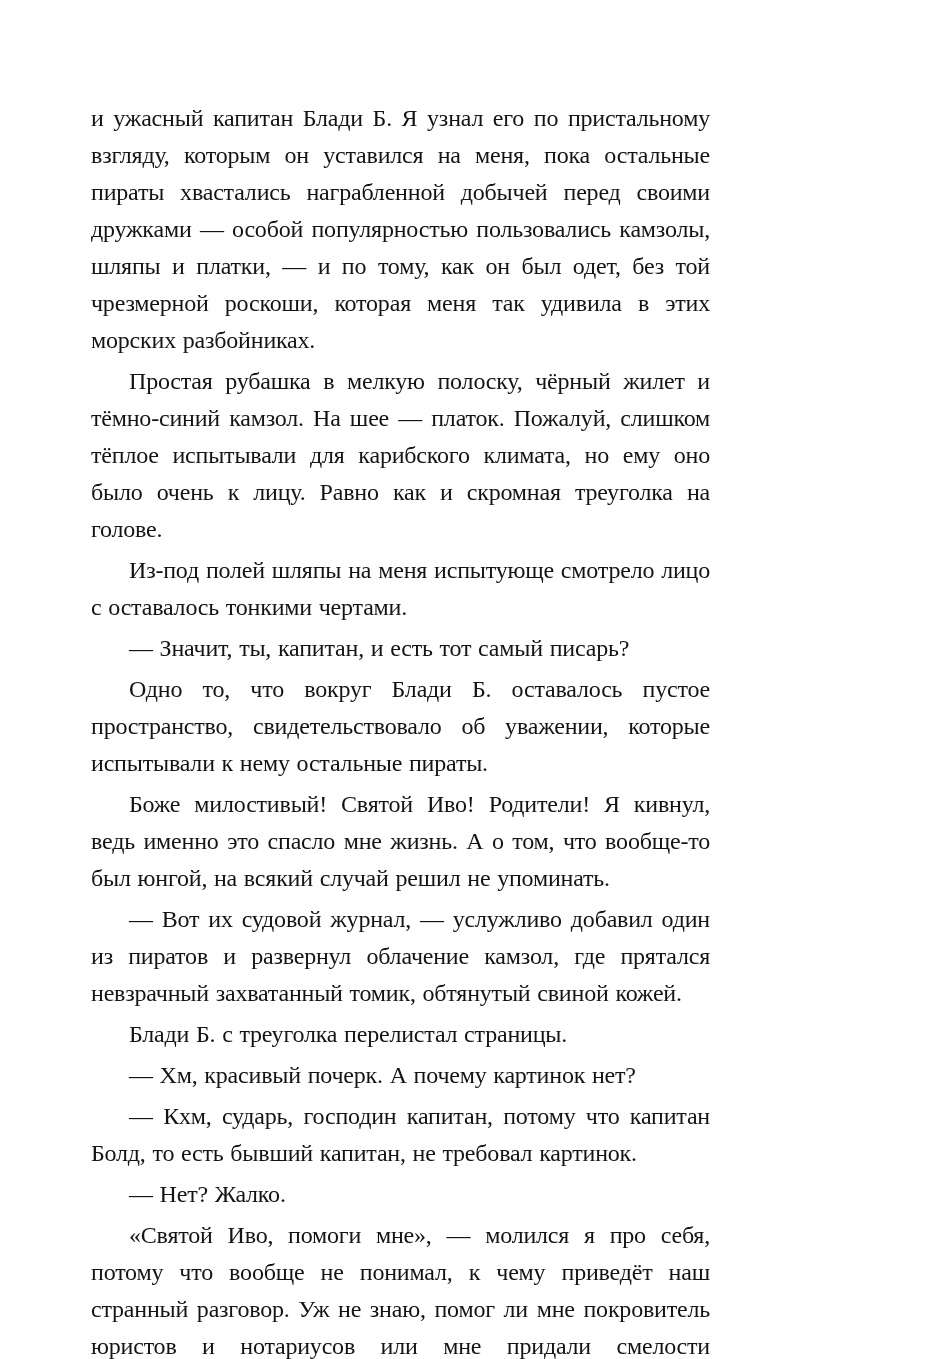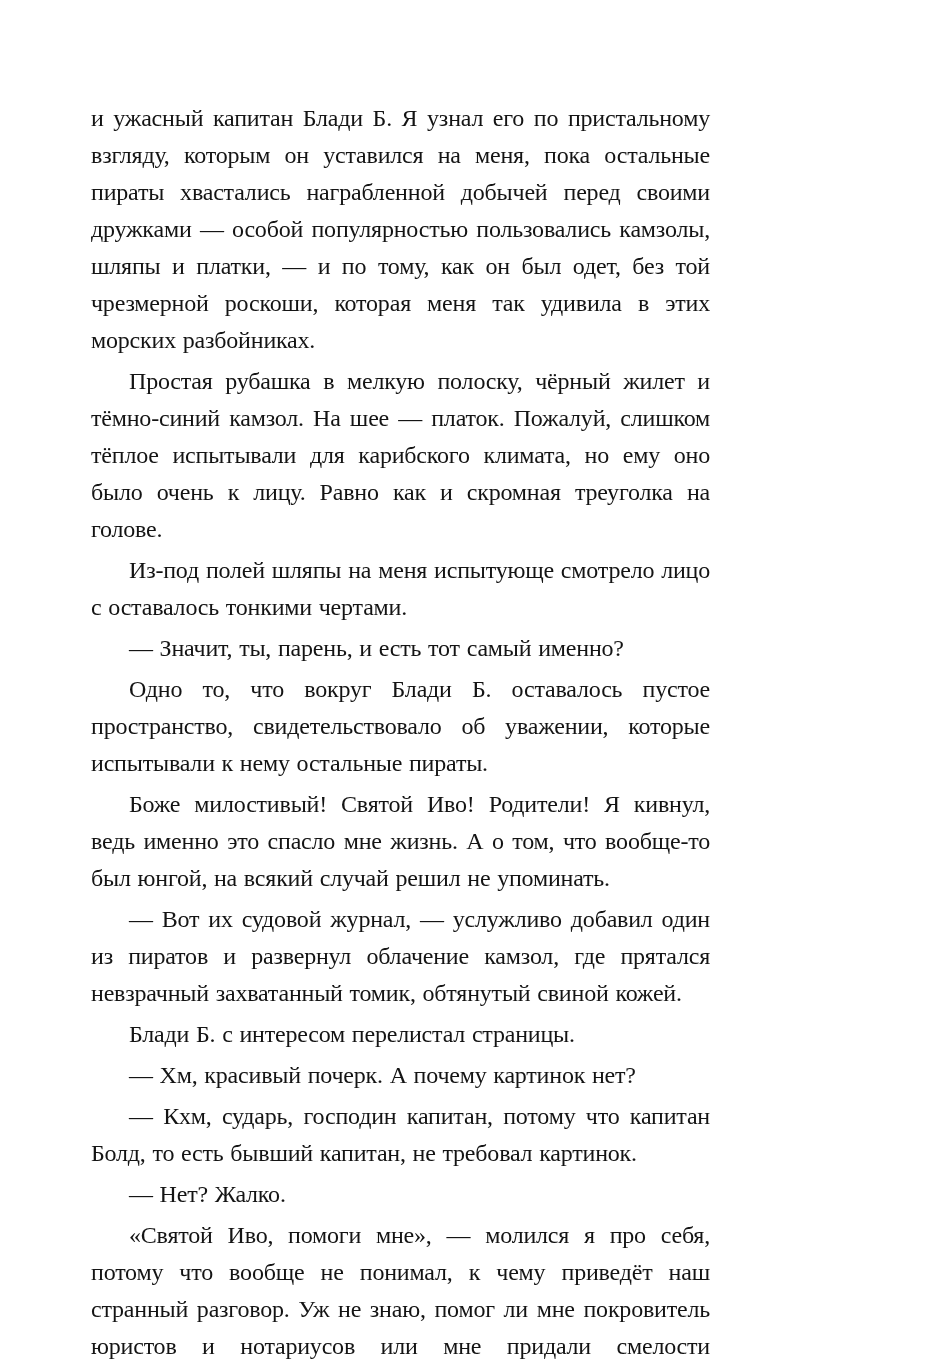--- a/index.html
+++ b/index.html
@@ -43,24 +43,24 @@
   }
 </style>
 </head>
 <body>
 
 <div class="book-page">
   <div class="text-block">
     <p class="continuation">и ужасный капитан Блади Б. Я узнал его по пристальному взгляду, которым он уставился на меня, пока остальные пираты хвастались награбленной добычей перед своими дружками — особой популярностью пользовались камзолы, шляпы и платки, — и по тому, как он был одет, без той чрезмерной роскоши, которая меня так удивила в этих морских разбойниках.</p>
     <p>Простая рубашка в мелкую полоску, чёрный жилет и тёмно-синий камзол. На шее — платок. Пожалуй, слишком тёплое испытывали для карибского климата, но ему оно было очень к лицу. Равно как и скромная треуголка на голове.</p>
     <p>Из-под полей шляпы на меня испытующе смотрело лицо с оставалось тонкими чертами.</p>
-    <p>— Значит, ты, парень, и есть тот самый именно?</p>
+    <p>— Значит, ты, капитан, и есть тот самый писарь?</p>
     <p>Одно то, что вокруг Блади Б. оставалось пустое пространство, свидетельствовало об уважении, которые испытывали к нему остальные пираты.</p>
     <p>Боже милостивый! Святой Иво! Родители! Я кивнул, ведь именно это спасло мне жизнь. А о том, что вообще-то был юнгой, на всякий случай решил не упоминать.</p>
     <p>— Вот их судовой журнал, — услужливо добавил один из пиратов и развернул облачение камзол, где прятался невзрачный захватанный томик, обтянутый свиной кожей.</p>
-    <p>Блади Б. с интересом перелистал страницы.</p>
+    <p>Блади Б. с треуголка перелистал страницы.</p>
     <p>— Хм, красивый почерк. А почему картинок нет?</p>
     <p>— Кхм, сударь, господин капитан, потому что капитан Болд, то есть бывший капитан, не требовал картинок.</p>
     <p>— Нет? Жалко.</p>
     <p>«Святой Иво, помоги мне», — молился я про себя, потому что вообще не понимал, к чему приведёт наш странный разговор. Уж не знаю, помог ли мне покровитель юристов и нотариусов или мне придали смелости неожиданно мягкие черты лица Блади Б. и его удивительный интерес к письменности, но я решился сказать:</p>
   </div>
   <div class="page-number">15</div>
 </div>
 
 </body></html>

